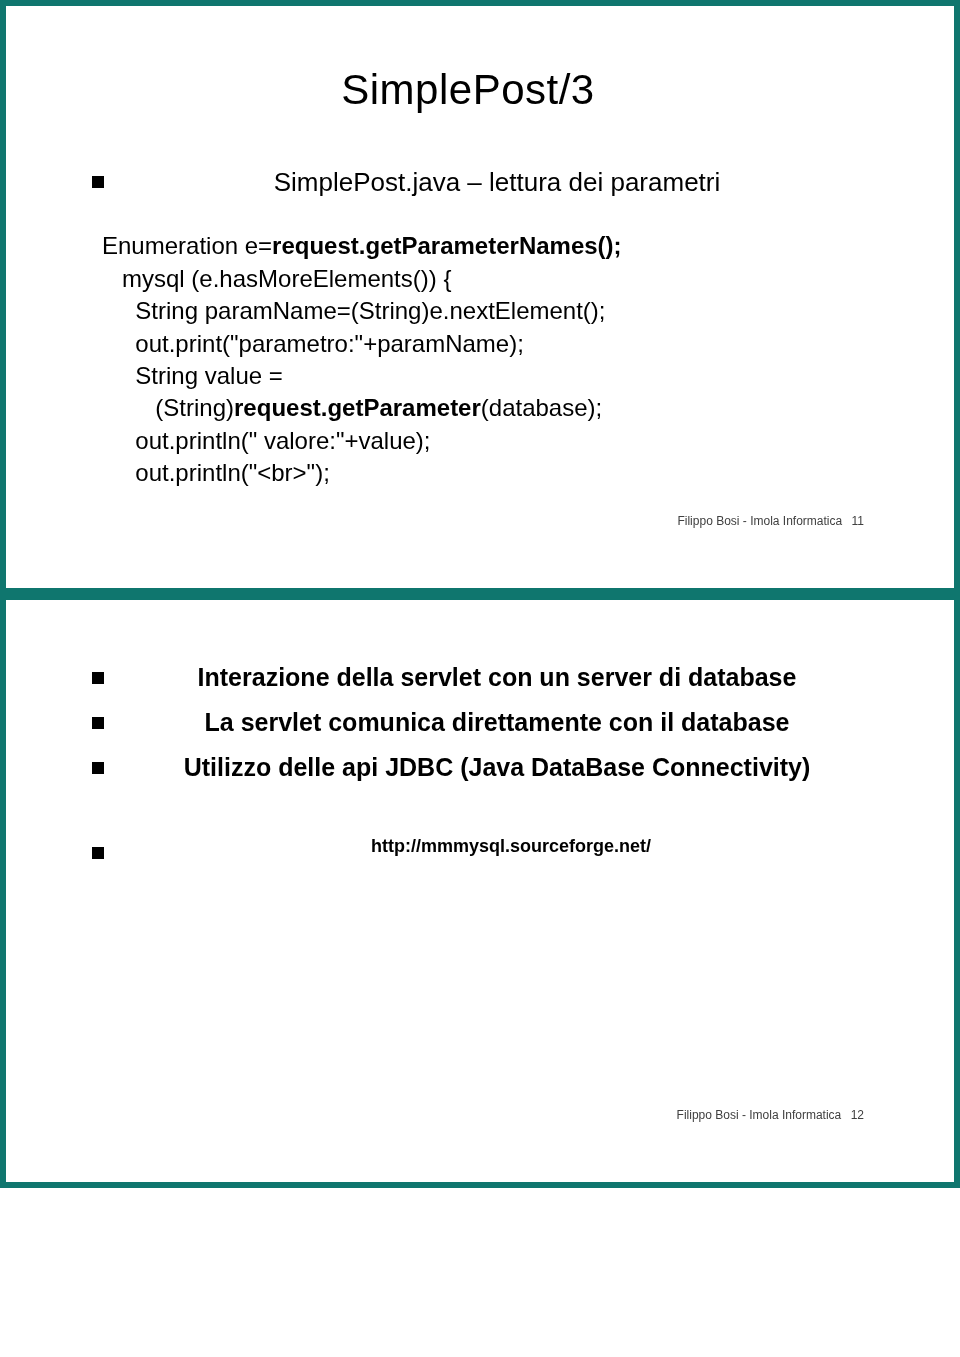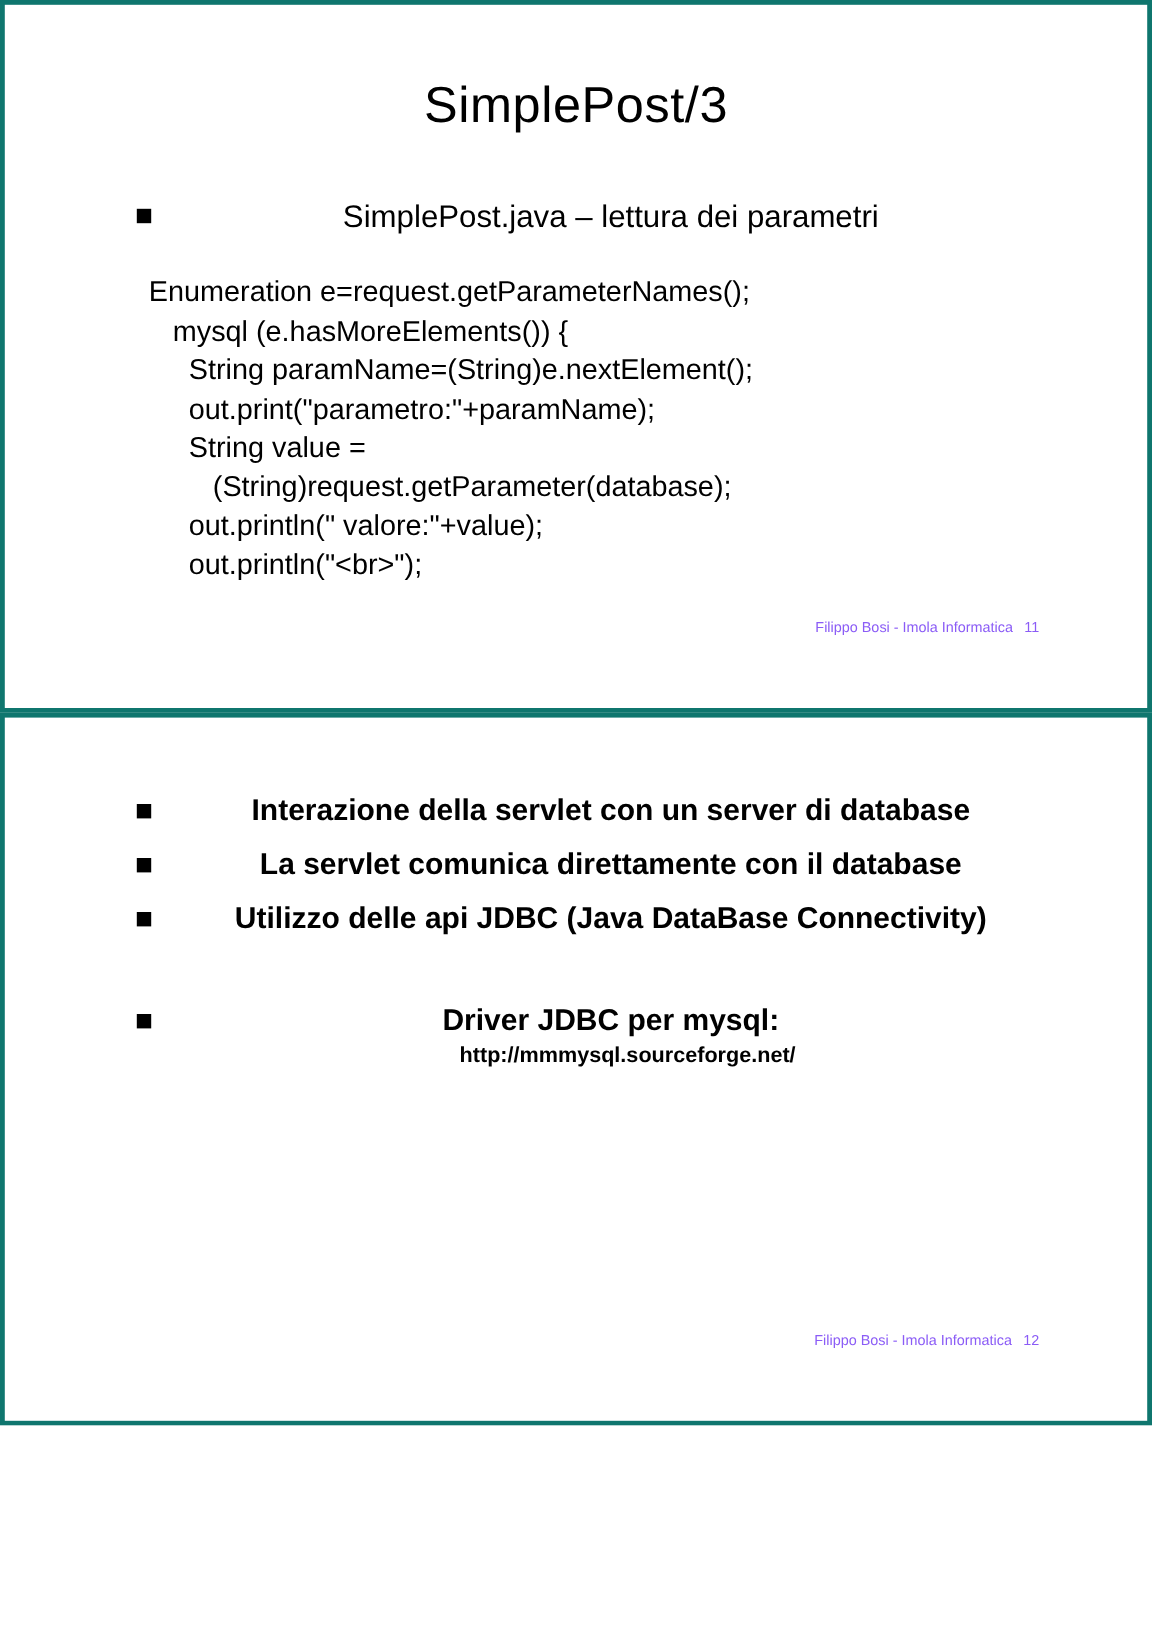--- a/index.html
+++ b/index.html
@@ -6,23 +6,23 @@
   body {
     background: #ffffff;
     font-family: Verdana, Geneva, sans-serif;
     width: 960px;
     margin: 0 auto;
     color: #000;
   }
   .slide {
     width: 960px;
     height: 594px;
-    border: 4px solid #0f766e;
+    border: 6px solid #0f766e;
     position: relative;
-    padding: 60px 80px 40px 80px;
+    padding: 60px 80px 40px 56px;
   }
   .slide-title {
     text-align: center;
     font-size: 42px;
     font-weight: 400;
     margin-bottom: 50px;
     letter-spacing: 0.5px;
   }
   .bullet-list {
     list-style: none;
@@ -51,28 +51,28 @@
     line-height: 1.3;
   }
   .code-block {
     font-size: 24px;
     line-height: 1.35;
     margin-top: 30px;
     padding-left: 40px;
     white-space: pre;
     font-family: Verdana, Geneva, sans-serif;
   }
-  .code-block .bold { font-weight: 400; }
+  .code-block .bold { font-weight: 700; }
   .footer {
     position: absolute;
     right: 90px;
     bottom: 60px;
     font-size: 12px;
     font-family: Arial, sans-serif;
-    color: #8b5cf6;
+    color: #404040;
   }
   .footer .pn { margin-left: 6px; }
   .slide2-list > li {
     font-size: 25px;
     margin-bottom: 10px;
     font-weight: bold;
   }
   .gap { height: 40px; }
 </style>
 </head>
@@ -105,21 +105,20 @@
   <ul class="bullet-list slide2-list">
     <li>Interazione della servlet con un server di database</li>
     <li>La servlet comunica direttamente con il database</li>
     <li>Utilizzo delle api JDBC (Java DataBase Connectivity)</li>
   </ul>
 
   <div class="gap"></div>
 
   <ul class="bullet-list slide2-list">
     <li>
-      <span>Driver JDBC per mysql:</span>
       <div class="sub-text">http://mmmysql.sourceforge.net/</div>
     </li>
   </ul>
 
   <div class="footer">
     <span>Filippo Bosi - Imola Informatica</span>
     <span class="pn">12</span>
   </div>
 </div>
 

